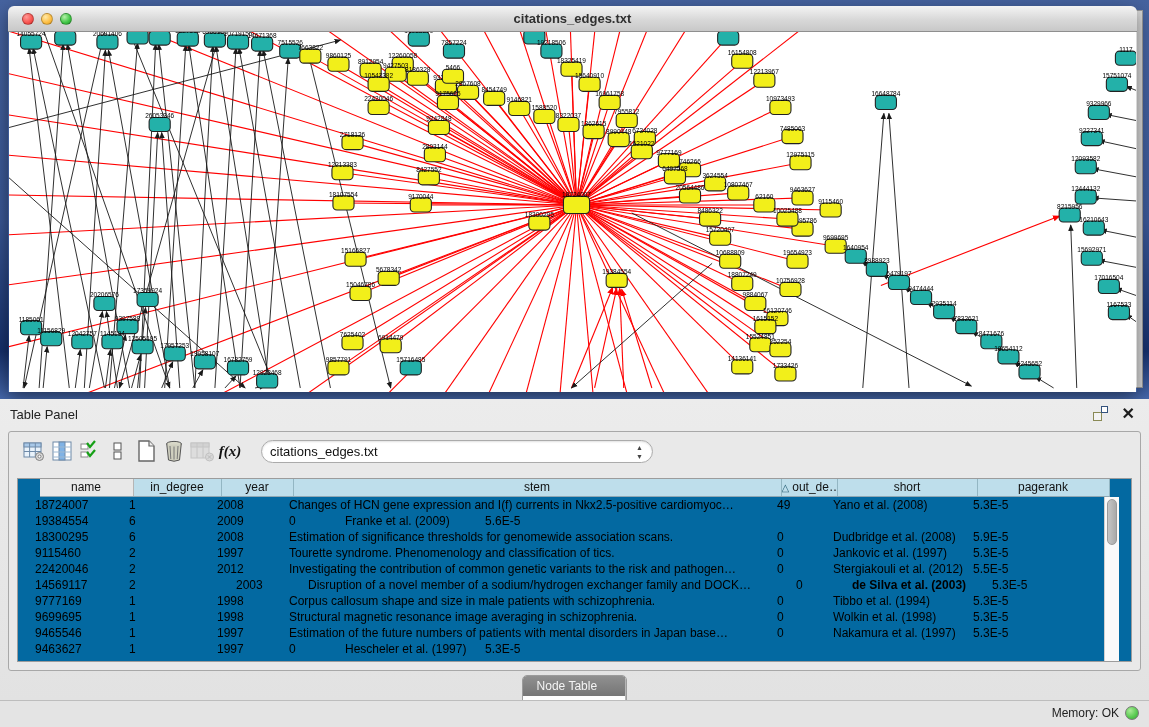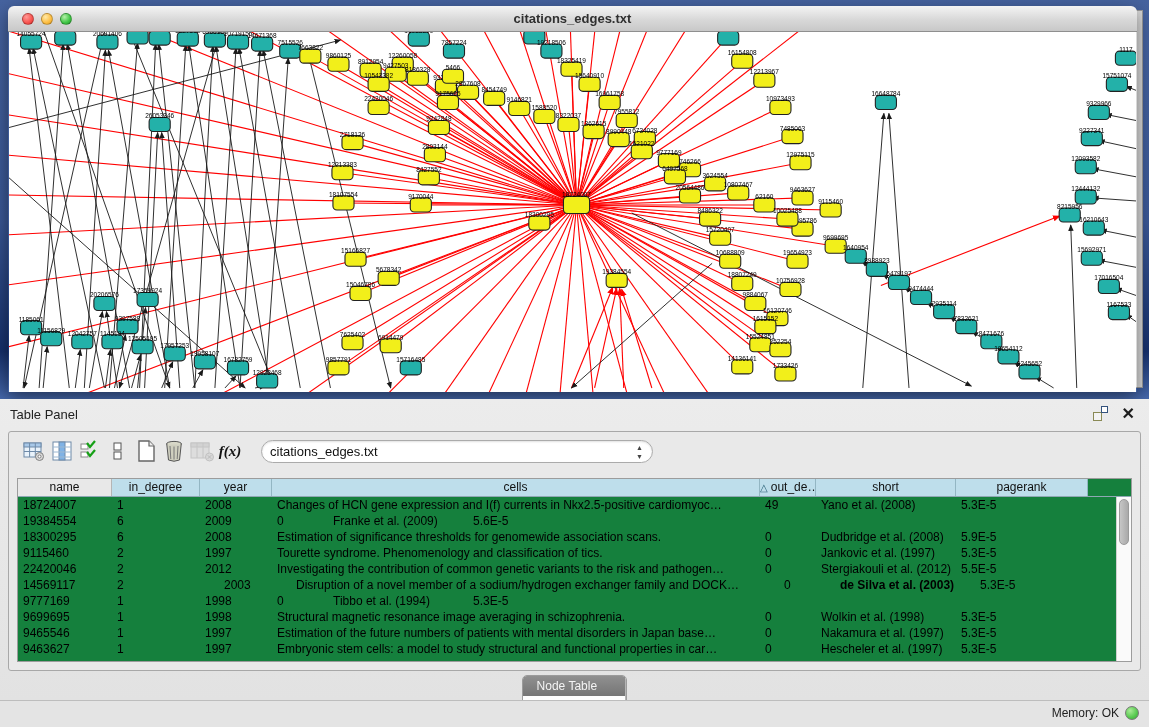--- a/index.html
+++ b/index.html
@@ -39,21 +39,21 @@
   .toolbar { height:38px; display:flex; align-items:center; gap:2px; padding-left:12px; }
   .tbtn { width:26px; height:26px; display:flex; align-items:center; justify-content:center; cursor:pointer; }
   .tbtn.disabled { opacity:.45; cursor:default; }
   .fx { font-family:"Liberation Serif",serif; font-style:italic; font-weight:bold; font-size:15px; color:#111; }
   .combo { margin-left:16px; width:392px; height:23px; background:#fff; border:1px solid #ababab; border-radius:12px;
            display:flex; align-items:center; padding:0 8px; position:relative; cursor:pointer;
            box-shadow:inset 0 1px 2px rgba(0,0,0,.12); }
   .combo .cval { font-size:13px; color:#111; }
   .combo .arrows { position:absolute; right:9px; top:2px; font-size:7px; color:#444; line-height:9px; text-align:center; }
 
-  .grid-wrap { position:absolute; left:8px; top:46px; right:8px; bottom:8px; background:#15803d; border:1px solid #9c9c9c; display:flex; flex-direction:column; }
+  .grid-wrap { position:absolute; left:8px; top:46px; right:8px; bottom:8px; background:#0369a1; border:1px solid #9c9c9c; display:flex; flex-direction:column;align-items:center; }
   .hdr { display:flex; height:18px; border-bottom:1px solid #8fa8b4; }
   .hcell { font-size:12px; color:#111; text-align:center; line-height:17px; background:#bedeeb;
            border-right:1px solid #93b6c3; overflow:hidden; white-space:nowrap; cursor:pointer; }
   .hcell.gray { background:#e8e8e8; border-right:1px solid #b5b5b5; }
   .hcell .tri { font-size:10px; color:#2a6076; margin-right:3px; }
   .rows { flex:1; position:relative; overflow:hidden; }
   .trow { display:flex; height:16px; }
   .tcell { font-size:12px; color:#000; line-height:16px; padding-left:5px; overflow:hidden; white-space:nowrap; }
   .vscroll { position:absolute; right:0; top:0; bottom:0; width:15px; background:#fafafa; border-left:1px solid #d0d0d0; }
   .vthumb { position:absolute; left:2px; top:2px; width:10px; height:46px; border-radius:6px;
@@ -837,21 +837,21 @@
         <span class="cval">citations_edges.txt</span>
         <span class="arrows">▲<br>▼</span>
       </div>
     </div>
 
     <div class="grid-wrap">
       <div class="hdr" id="thead">
           <div class="hcell gray" style="width: 94px;">name</div>
           <div class="hcell" style="width: 88px;">in_degree</div>
           <div class="hcell" style="width: 72px;">year</div>
-          <div class="hcell" style="width: 488px;">cells</div>
+          <div class="hcell" style="width: 488px;">stem</div>
           <div class="hcell" style="width: 56px;"><span class="tri">△</span>out_de…</div>
           <div class="hcell" style="width: 140px;">short</div>
           <div class="hcell" style="width: 132px;">pagerank</div>
         </div>
       <div class="rows" id="tbody">
         <div class="trow">
             <div class="tcell" style="width: 94px;">18724007</div>
             <div class="tcell" style="width: 88px;">1</div>
             <div class="tcell" style="width: 72px;">2008</div>
             <div class="tcell" style="width: 488px;">Changes of HCN gene expression and I(f) currents in Nkx2.5-positive cardiomyoc…</div>
@@ -900,20 +900,21 @@
             <div class="tcell" style="width: 72px; margin-left: 19px;">2003</div>
             <div class="tcell" style="width: 488px;">Disruption of a novel member of a sodium/hydrogen exchanger family and DOCK…</div>
             <div class="tcell" style="width: 56px;">0</div>
             <div class="tcell" style="width: 140px; font-weight: bold;">de Silva et al. (2003)</div>
             <div class="tcell" style="width: 132px;">5.3E-5</div>
           </div>
           <div class="trow">
             <div class="tcell" style="width: 94px;">9777169</div>
             <div class="tcell" style="width: 88px;">1</div>
             <div class="tcell" style="width: 72px;">1998</div>
+            <div class="tcell" style="width: 488px;">Corpus callosum shape and size in male patients with schizophrenia.</div>
             <div class="tcell" style="width: 56px;">0</div>
             <div class="tcell" style="width: 140px;">Tibbo et al. (1994)</div>
             <div class="tcell" style="width: 132px;">5.3E-5</div>
           </div>
           <div class="trow">
             <div class="tcell" style="width: 94px;">9699695</div>
             <div class="tcell" style="width: 88px;">1</div>
             <div class="tcell" style="width: 72px;">1998</div>
             <div class="tcell" style="width: 488px;">Structural magnetic resonance image averaging in schizophrenia.</div>
             <div class="tcell" style="width: 56px;">0</div>
@@ -926,21 +927,20 @@
             <div class="tcell" style="width: 72px;">1997</div>
             <div class="tcell" style="width: 488px;">Estimation of the future numbers of patients with mental disorders in Japan base…</div>
             <div class="tcell" style="width: 56px;">0</div>
             <div class="tcell" style="width: 140px;">Nakamura et al. (1997)</div>
             <div class="tcell" style="width: 132px;">5.3E-5</div>
           </div>
           <div class="trow">
             <div class="tcell" style="width: 94px;">9463627</div>
             <div class="tcell" style="width: 88px;">1</div>
             <div class="tcell" style="width: 72px;">1997</div>
-            <div class="tcell" style="width: 488px;">Embryonic stem cells: a model to study structural and functional properties in car…</div>
             <div class="tcell" style="width: 56px;">0</div>
             <div class="tcell" style="width: 140px;">Hescheler et al. (1997)</div>
             <div class="tcell" style="width: 132px;">5.3E-5</div>
           </div>
           <div class="vscroll">
             <div class="vthumb"></div>
           </div>
       </div>
     </div>
   </div>

